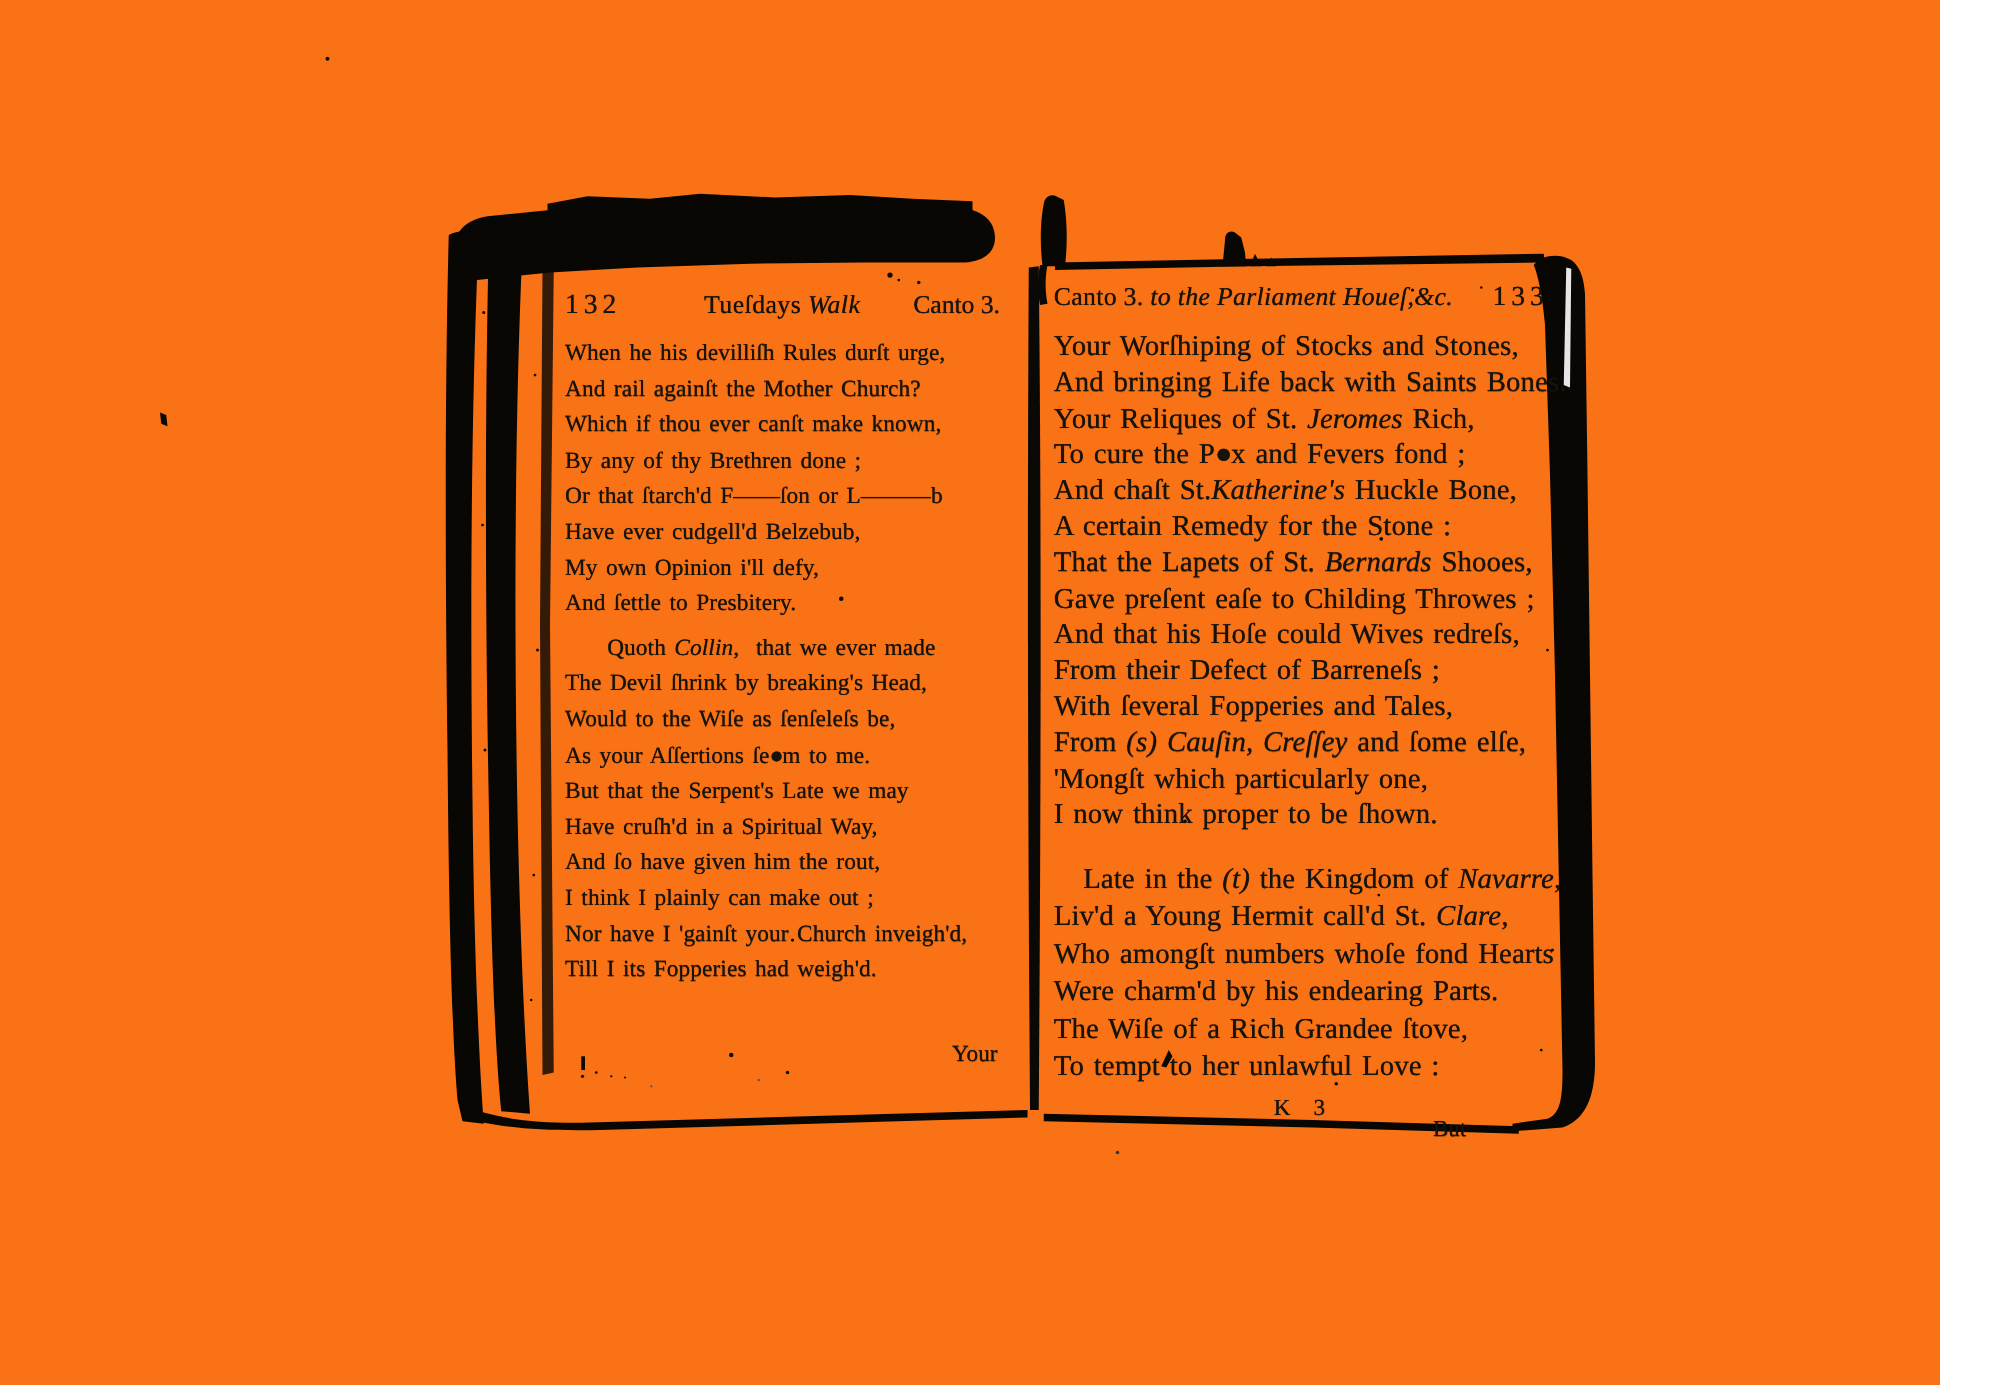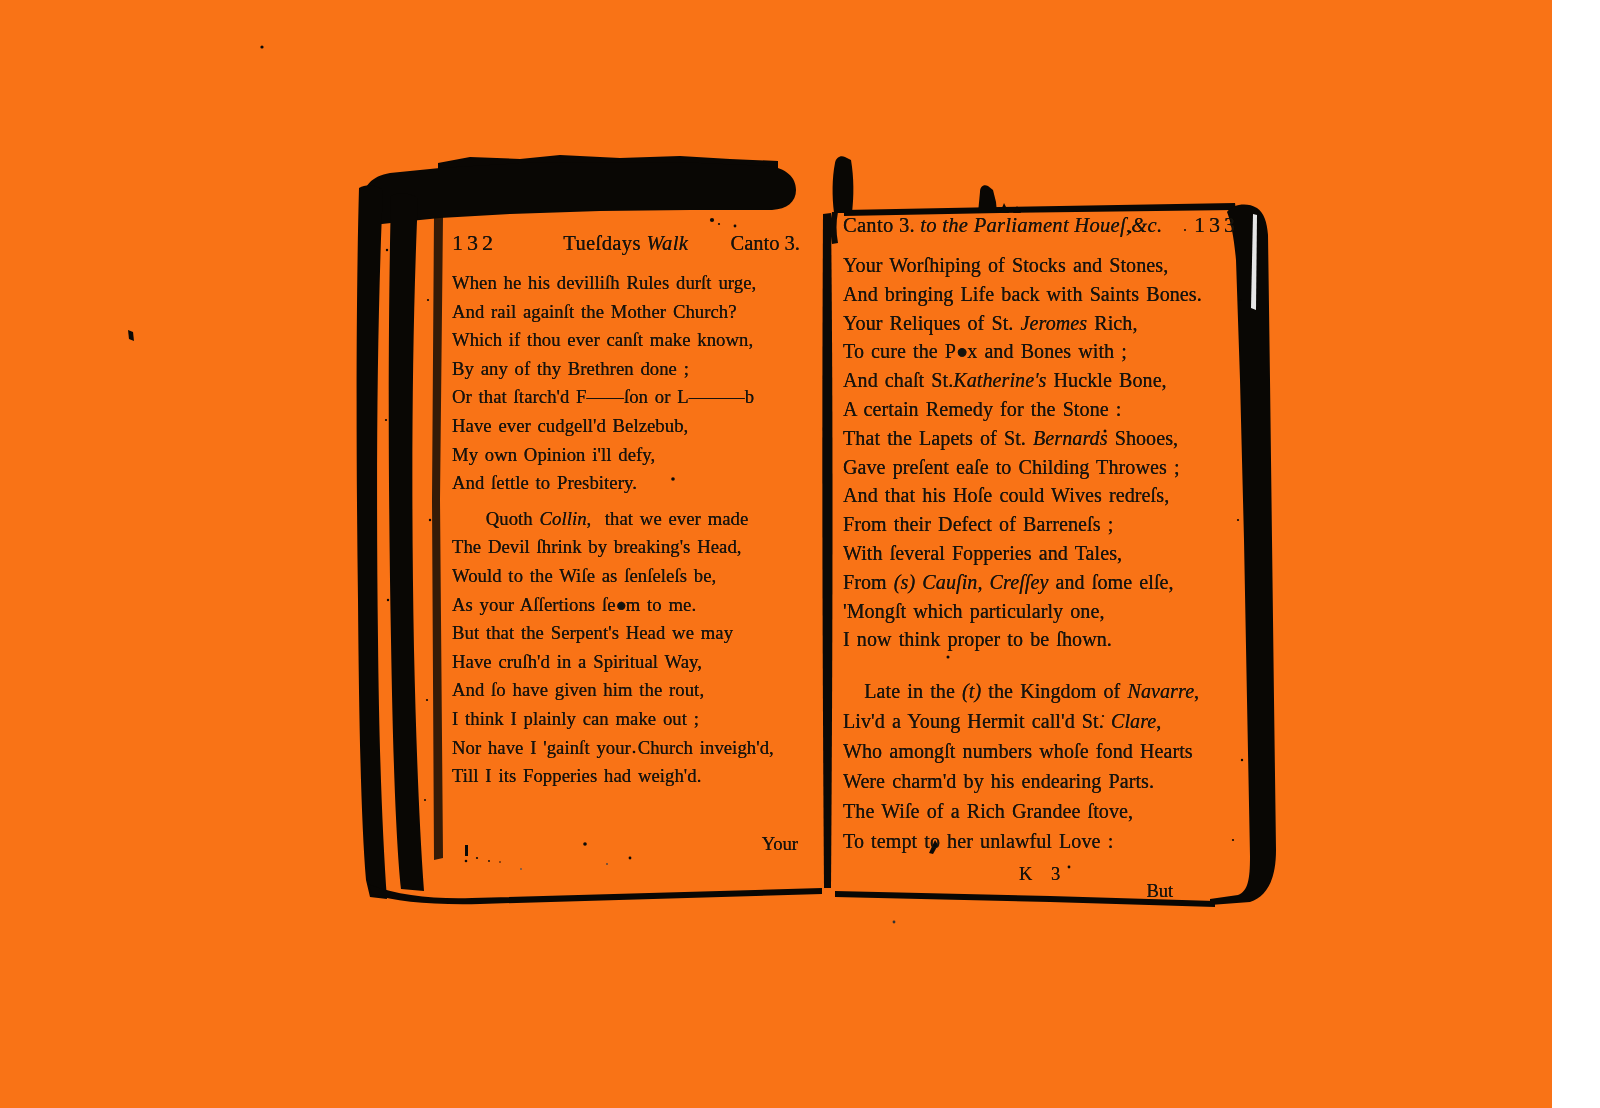--- a/index.html
+++ b/index.html
@@ -10,30 +10,30 @@
     overflow:hidden;
     font-family:"Liberation Serif","DejaVu Serif",serif;
   }
   .frame{position:absolute;left:0;top:0;width:1600px;height:1108px;}
   .page{
     position:absolute;
     color:#16130d;
     text-shadow:0 0 0.6px rgba(25,20,12,0.8), 0.25px 0.3px 0 rgba(25,20,12,0.35);
   }
   .page.left{left:452px;top:230px;width:348px;}
-  .page.right{left:843px;top:212px;width:396px;}
+  .page.right{left:843px;top:224px;width:396px;}
   .header{display:flex;justify-content:space-between;align-items:baseline;height:32px;}
   .pagenum{font-size:22px;letter-spacing:4px;}
   .title{font-size:20.5px;letter-spacing:0.4px;margin-left:24px;}
   .canto{font-size:20.5px;}
   .hseg{font-size:20.5px;letter-spacing:0.3px;}
   .poem{margin-top:7px;}
   .poem-line{white-space:pre;}
   .left .poem-line{line-height:28.6px;font-size:18.6px;word-spacing:2px;letter-spacing:0.1px;}
-  .right .poem-line{line-height:28.8px;font-size:20px;word-spacing:2px;letter-spacing:0.1px;}
+  .right .poem-line{line-height:28.8px;font-size:23px;word-spacing:2px;letter-spacing:0.1px;}
   .right .stanza-b .poem-line{line-height:30px;}
   .left .stanza-b{}
   .right .stanza-b{margin-top:22px;}
   .seg-i{font-style:italic;}
   .seg-b{letter-spacing:-1px;}
   .footer-left{display:block;text-align:right;margin-top:42px;font-size:18.6px;padding-right:2px;}
   .footer-right{position:relative;margin-top:8px;height:28px;font-size:18.4px;}
   .signature{position:absolute;left:176px;letter-spacing:7px;}
   .catchword-r{position:absolute;right:66px;margin-top:17px;}
 </style>
@@ -135,40 +135,40 @@
         <div class="poem-line"><span class="seg-r">Or that ſtarch'd F——ſon or L———b</span></div>
         <div class="poem-line"><span class="seg-r">Have ever cudgell'd Belzebub,</span></div>
         <div class="poem-line"><span class="seg-r">My own Opinion i'll defy,</span></div>
         <div class="poem-line"><span class="seg-r">And ſettle to Presbitery.</span></div>
       </div>
     <div class="poem stanza-b">
         <div class="poem-line"><span class="seg-r">     Quoth </span><span class="seg-i">Collin</span><span class="seg-r">,  that we ever made</span></div>
         <div class="poem-line"><span class="seg-r">The Devil ſhrink by breaking's Head,</span></div>
         <div class="poem-line"><span class="seg-r">Would to the Wiſe as ſenſeleſs be,</span></div>
         <div class="poem-line"><span class="seg-r">As your Aſſertions ſe</span><span class="seg-b">●</span><span class="seg-r">m to me.</span></div>
-        <div class="poem-line"><span class="seg-r">But that the Serpent's Head we may</span></div>
+        <div class="poem-line"><span class="seg-r">But that the Serpent's Late we may</span></div>
         <div class="poem-line"><span class="seg-r">Have cruſh'd in a Spiritual Way,</span></div>
         <div class="poem-line"><span class="seg-r">And ſo have given him the rout,</span></div>
         <div class="poem-line"><span class="seg-r">I think I plainly can make out ;</span></div>
         <div class="poem-line"><span class="seg-r">Nor have I 'gainſt your Church inveigh'd,</span></div>
         <div class="poem-line"><span class="seg-r">Till I its Fopperies had weigh'd.</span></div>
       </div>
     <span class="footer-left">Your</span>
   </div>
 
   <div class="page right">
     <div class="header">
       <span class="hseg"><span class="seg-r">Canto 3. </span><span class="seg-i">to the Parliament Houeſ,&amp;c.</span></span>
       <span class="pagenum">133</span>
     </div>
     <div class="poem stanza-a">
         <div class="poem-line"><span class="seg-r">Your Worſhiping of Stocks and Stones,</span></div>
         <div class="poem-line"><span class="seg-r">And bringing Life back with Saints Bones.</span></div>
         <div class="poem-line"><span class="seg-r">Your Reliques of St. </span><span class="seg-i">Jeromes</span><span class="seg-r"> Rich,</span></div>
-        <div class="poem-line"><span class="seg-r">To cure the P</span><span class="seg-b">●</span><span class="seg-r">x and Bones with ;</span></div>
+        <div class="poem-line"><span class="seg-r">To cure the P</span><span class="seg-b">●</span><span class="seg-r">x and Fevers fond ;</span></div>
         <div class="poem-line"><span class="seg-r">And chaſt St.</span><span class="seg-i">Katherine's</span><span class="seg-r"> Huckle Bone,</span></div>
         <div class="poem-line"><span class="seg-r">A certain Remedy for the Stone :</span></div>
         <div class="poem-line"><span class="seg-r">That the Lapets of St. </span><span class="seg-i">Bernards</span><span class="seg-r"> Shooes,</span></div>
         <div class="poem-line"><span class="seg-r">Gave preſent eaſe to Childing Throwes ;</span></div>
         <div class="poem-line"><span class="seg-r">And that his Hoſe could Wives redreſs,</span></div>
         <div class="poem-line"><span class="seg-r">From their Defect of Barreneſs ;</span></div>
         <div class="poem-line"><span class="seg-r">With ſeveral Fopperies and Tales,</span></div>
         <div class="poem-line"><span class="seg-r">From </span><span class="seg-i">(s) Cauſin, Creſſey</span><span class="seg-r"> and ſome elſe,</span></div>
         <div class="poem-line"><span class="seg-r">'Mongſt which particularly one,</span></div>
         <div class="poem-line"><span class="seg-r">I now think proper to be ſhown.</span></div>

